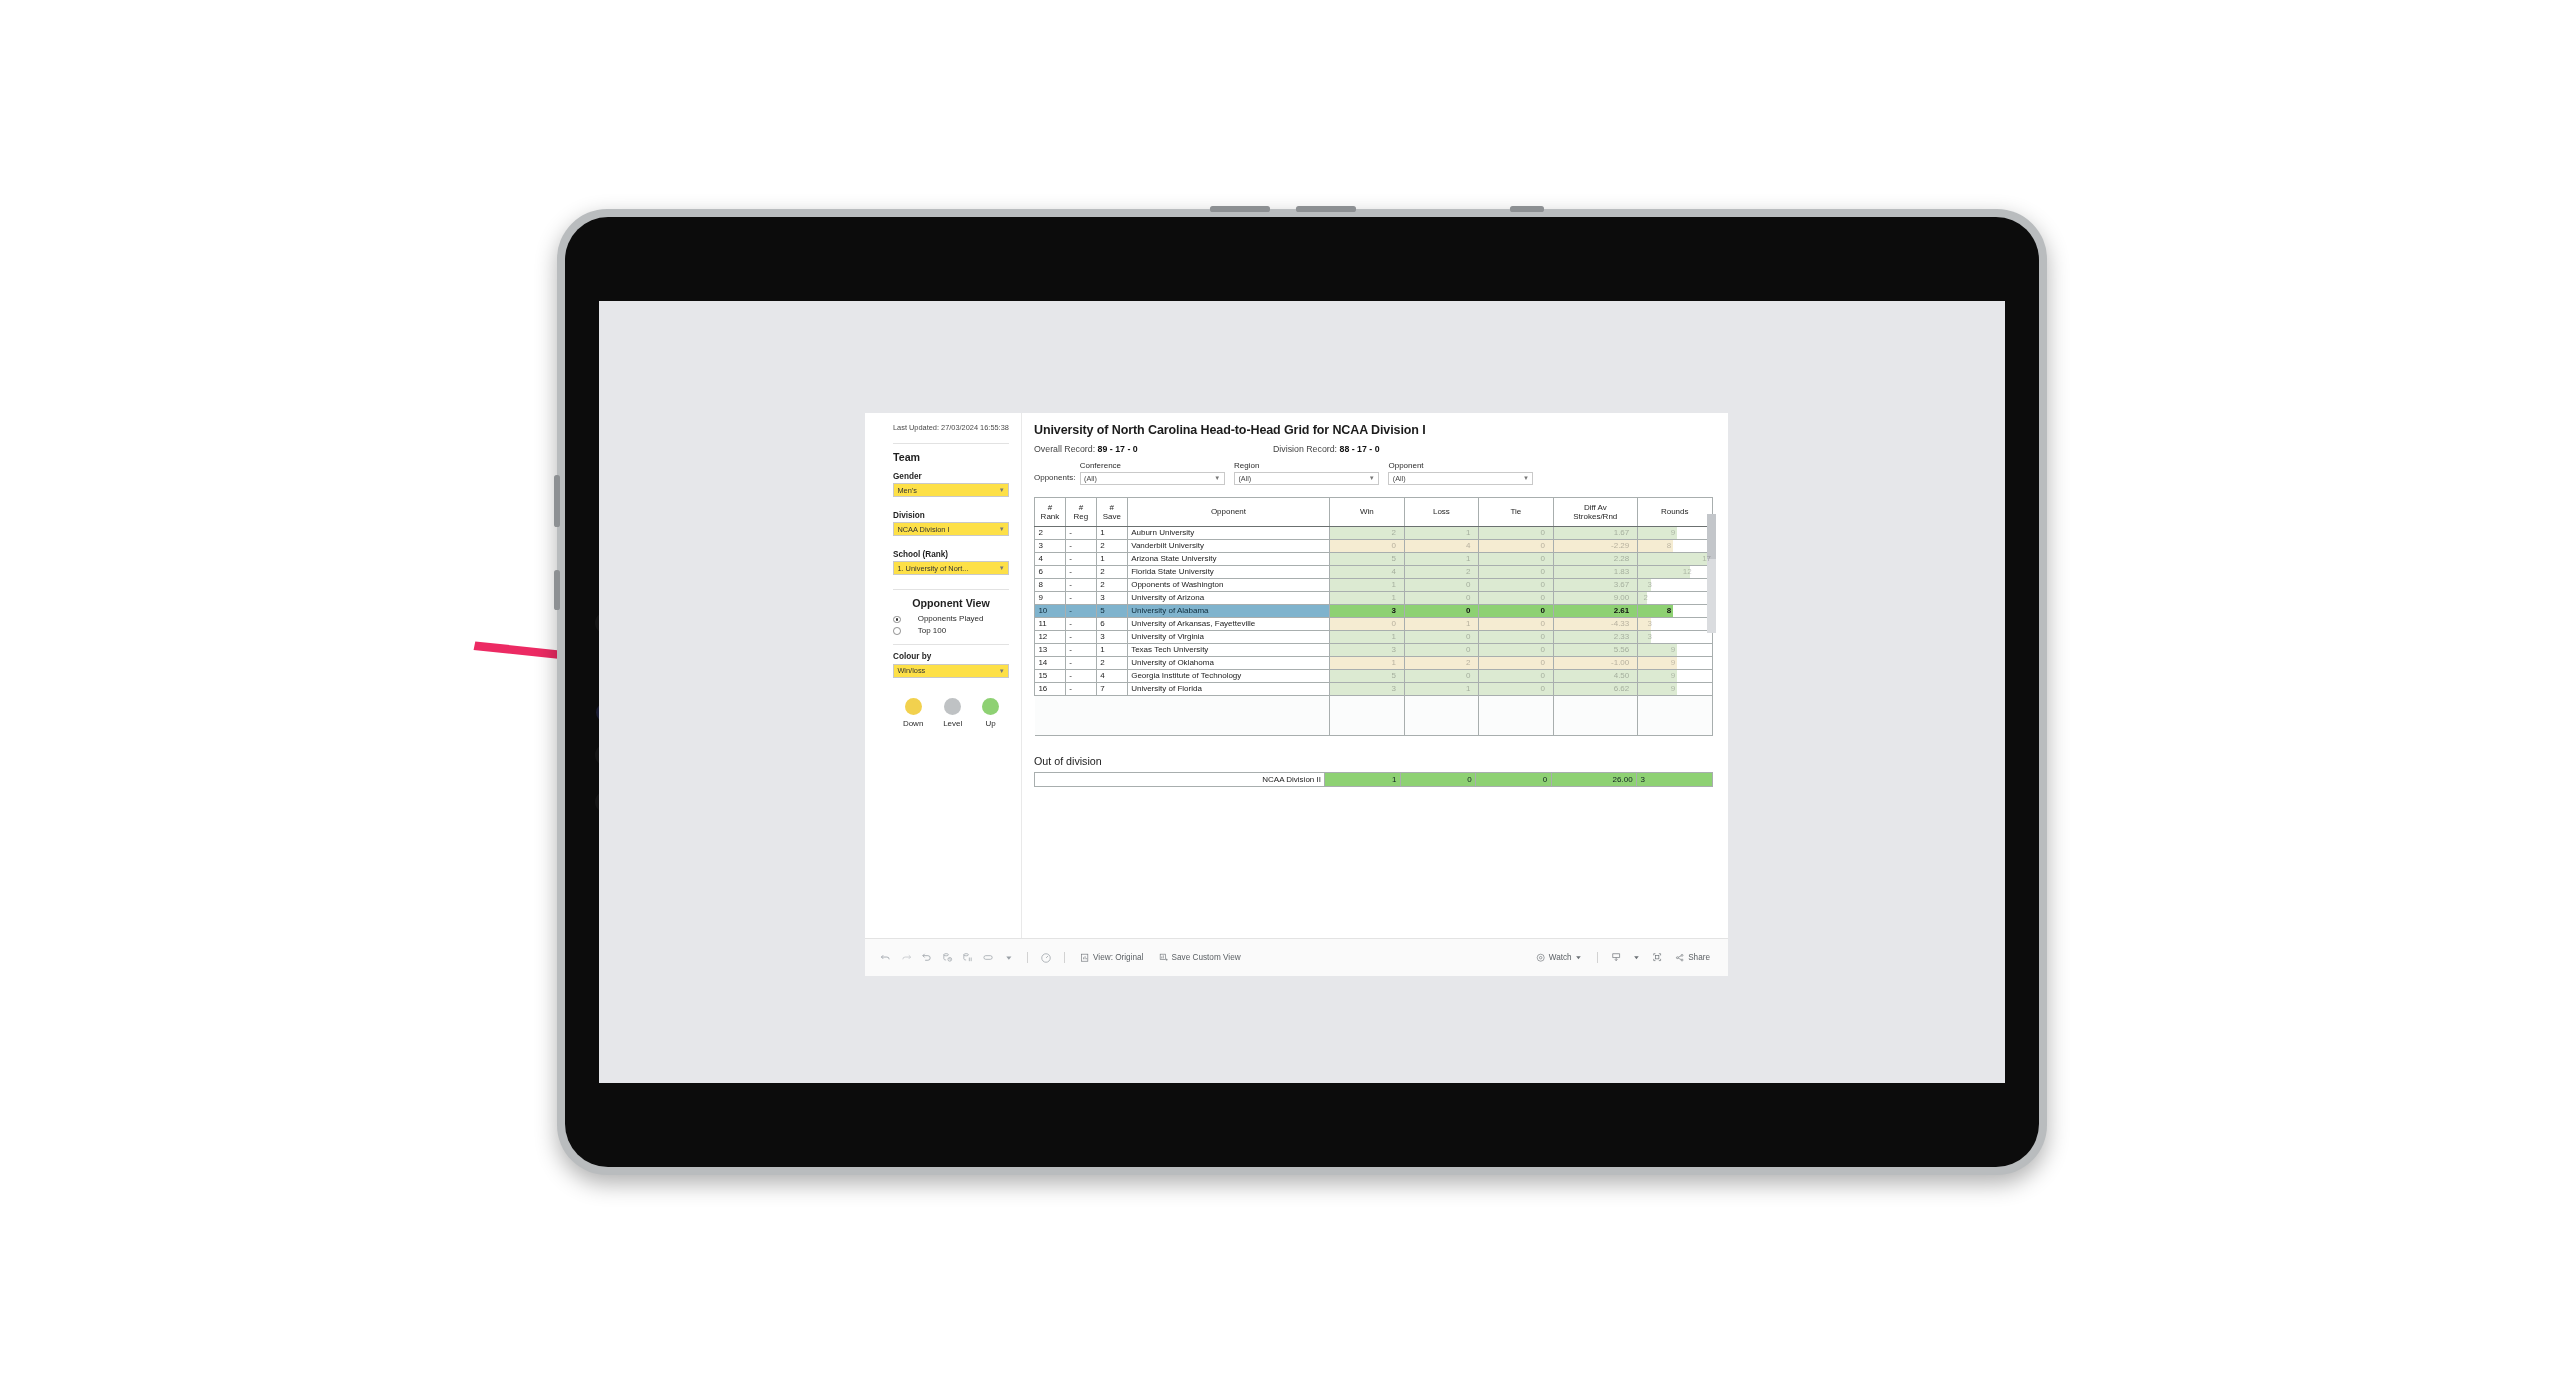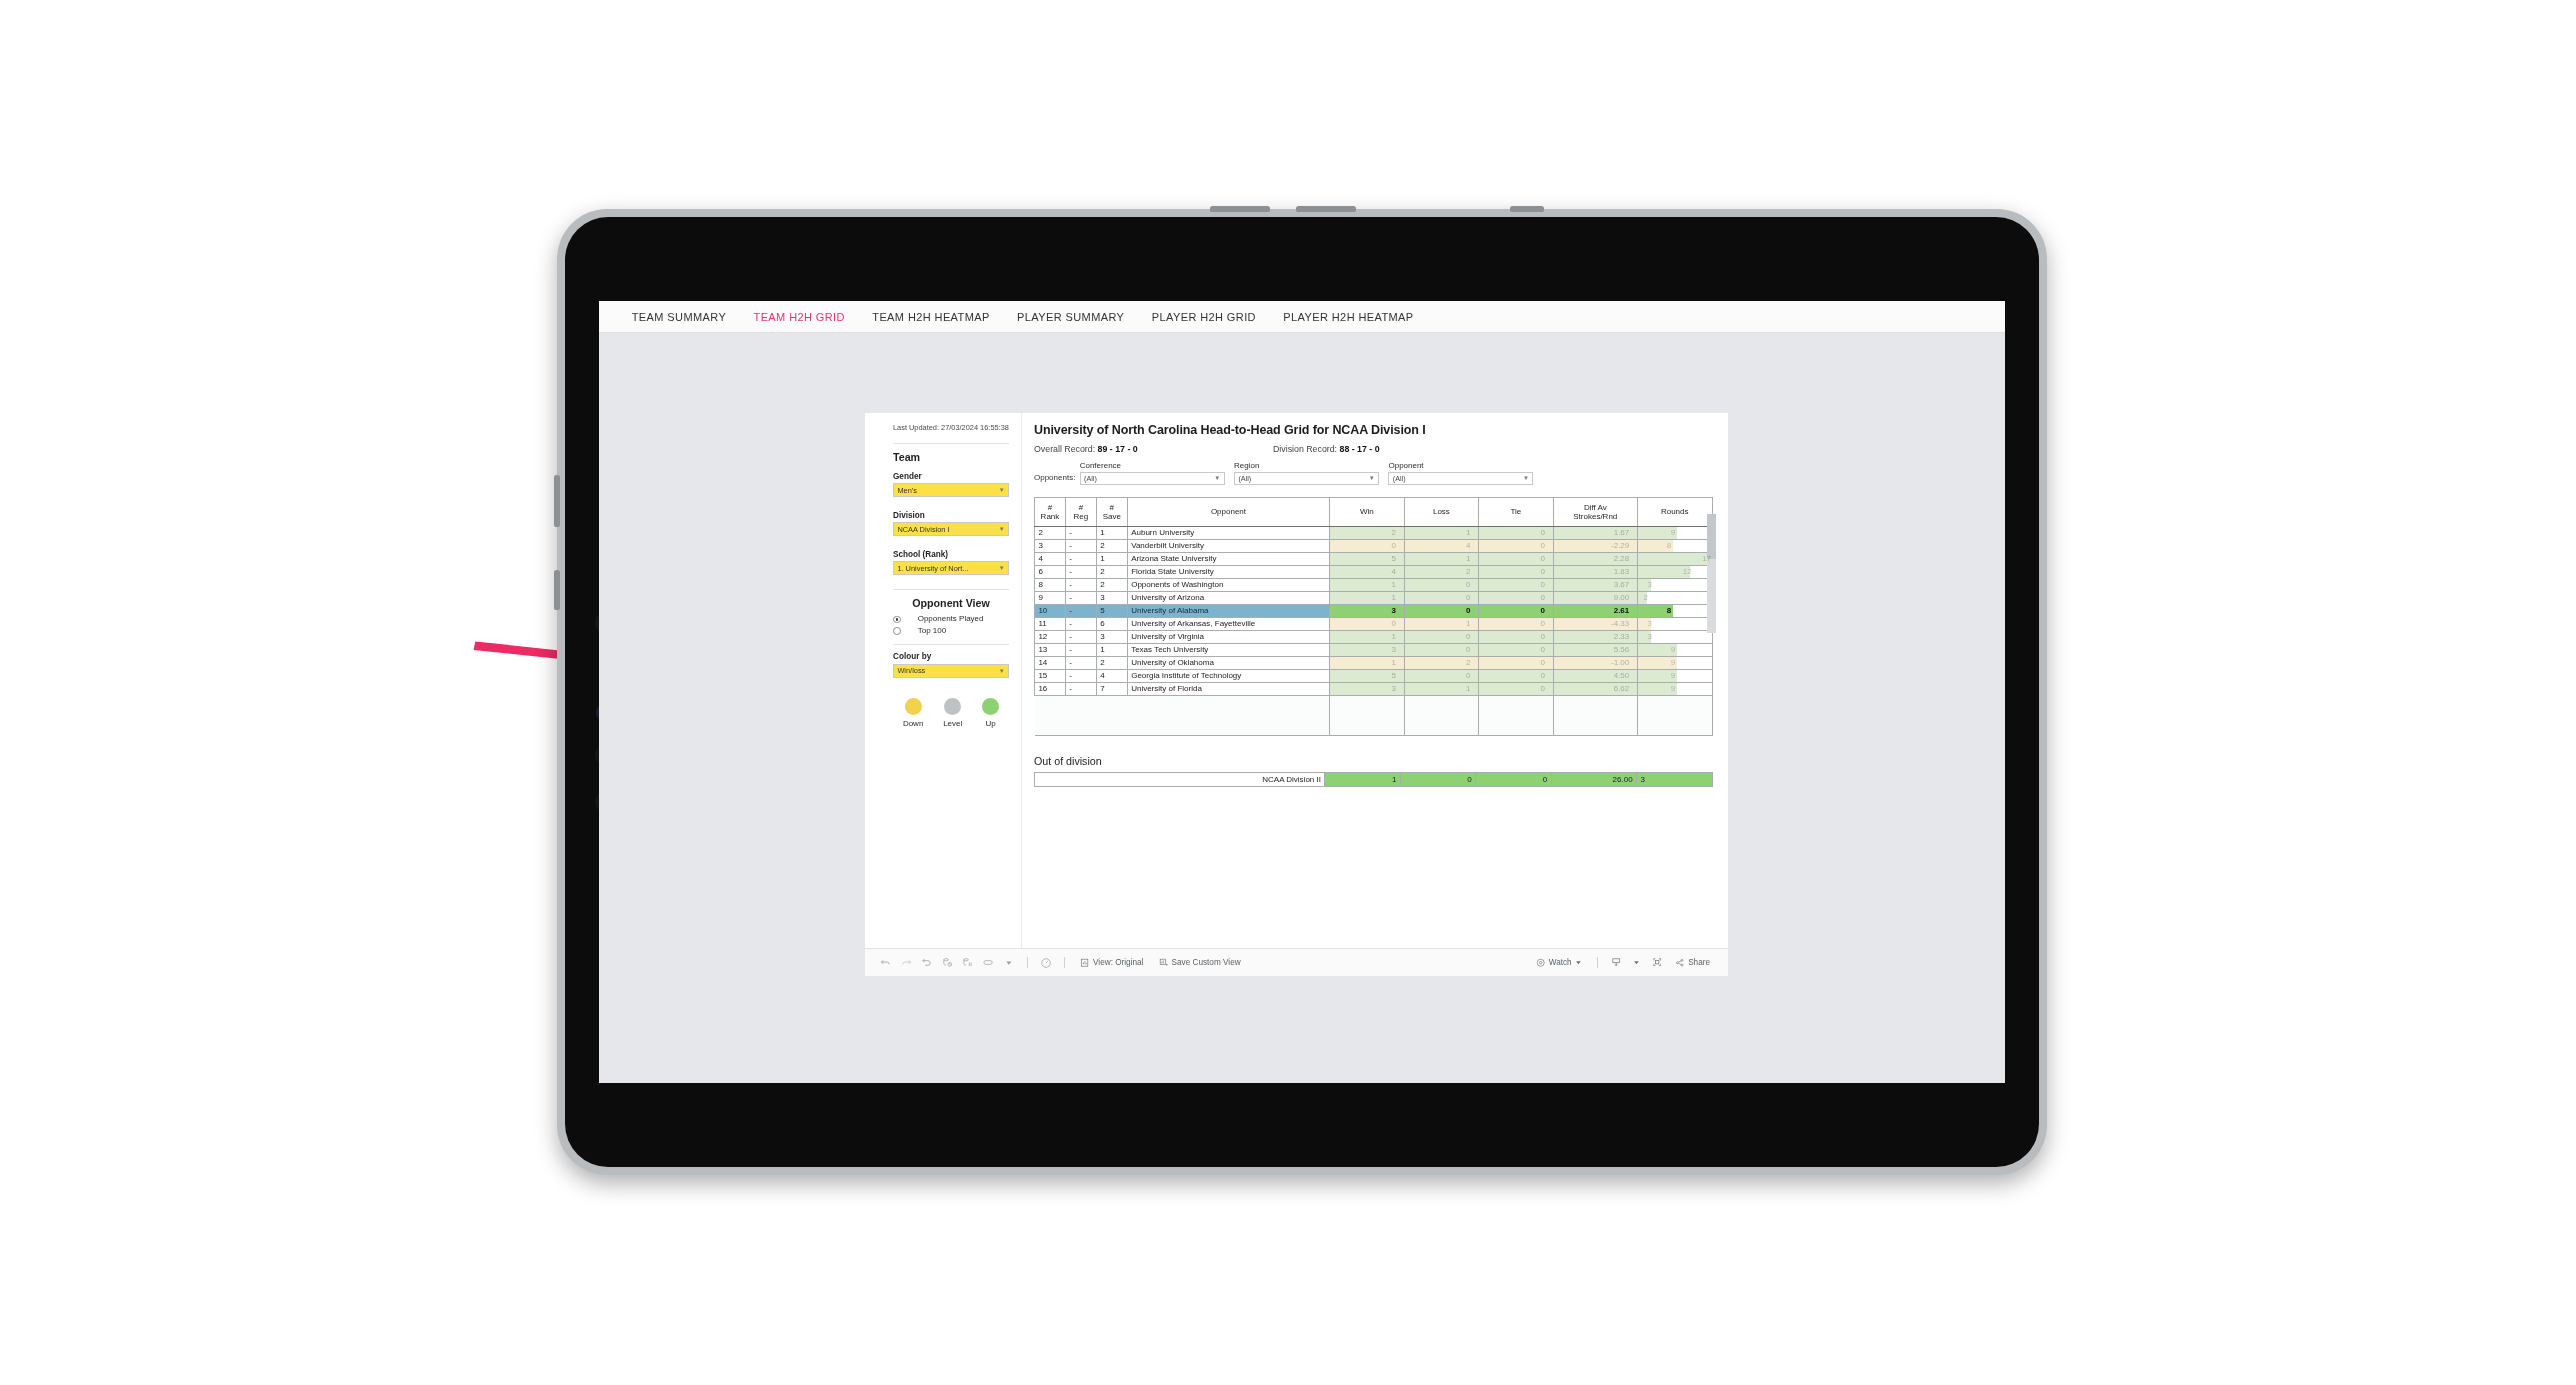--- a/index.html
+++ b/index.html
@@ -198,21 +198,21 @@
   .outdiv-title { margin-top: 19px; font-size: 10.7px; color:#1c1c1c; }
   table.outdiv { border-collapse:collapse; width:100%; table-layout:fixed; font-size:8px; margin-top:5.2px; }
   table.outdiv td { border:0.9px solid #a8aeae; height:13px; line-height:13px; padding:0 3.4px; }
   table.outdiv td.lab { text-align:right; background:#fff; color:#222; }
   table.outdiv td.g { background:#8ed173; text-align:right; color:#122; }
   table.outdiv td.gl { background:#8ed173; text-align:left; color:#122; position:relative; padding:0; }
   table.outdiv td.gl .rnd-bar { background:#8ed173; }
   table.outdiv td.gl .rnd-val { padding-left:3.4px; }
 
   .toolbar {
-    height: 28px; border-top:0.9px solid #e3e3e3; background:#fafafa;
+    height: 38px; border-top:0.9px solid #e3e3e3; background:#fafafa;
     display:flex; align-items:center; padding: 0 10.3px; gap: 0;
     font-size: 8.2px; color:#5a5f63;
   }
   .tb-ico { width: 20.6px; display:flex; align-items:center; justify-content:center; cursor:pointer; }
   .tb-sep { width:0.9px; height:11px; background:#d2d2d2; margin: 0 7.7px; }
   .tb-item { display:flex; align-items:center; gap:3.4px; padding: 0 7.7px; cursor:pointer; white-space:nowrap; }
   .tb-spacer { flex:1; }
   svg.ic { display:block; }
 </style>
 </head>
@@ -235,28 +235,20 @@
       <div class="lens lens-1"></div>
       <div class="lens lens-2"></div>
       <div class="lens lens-3"></div>
       <div class="lens lens-4"></div>
     </div>
   </div>
 
   <div class="screen">
 
 
-    <div class="subnav">
-      <div class="subnav-item">TEAM SUMMARY</div>
-      <div class="subnav-item active">TEAM H2H GRID</div>
-      <div class="subnav-item">TEAM H2H HEATMAP</div>
-      <div class="subnav-item">PLAYER SUMMARY</div>
-      <div class="subnav-item">PLAYER H2H GRID</div>
-      <div class="subnav-item">PLAYER H2H HEATMAP</div>
-    </div>
 
     <div class="viz-wrap">
       <div class="viz-card">
         <div class="viz-body">
 
           <div class="sidebar">
             <div class="last-updated">Last Updated: 27/03/2024 16:55:38</div>
             <div class="sb-rule"></div>
             <div class="sb-h">Team</div>
 

